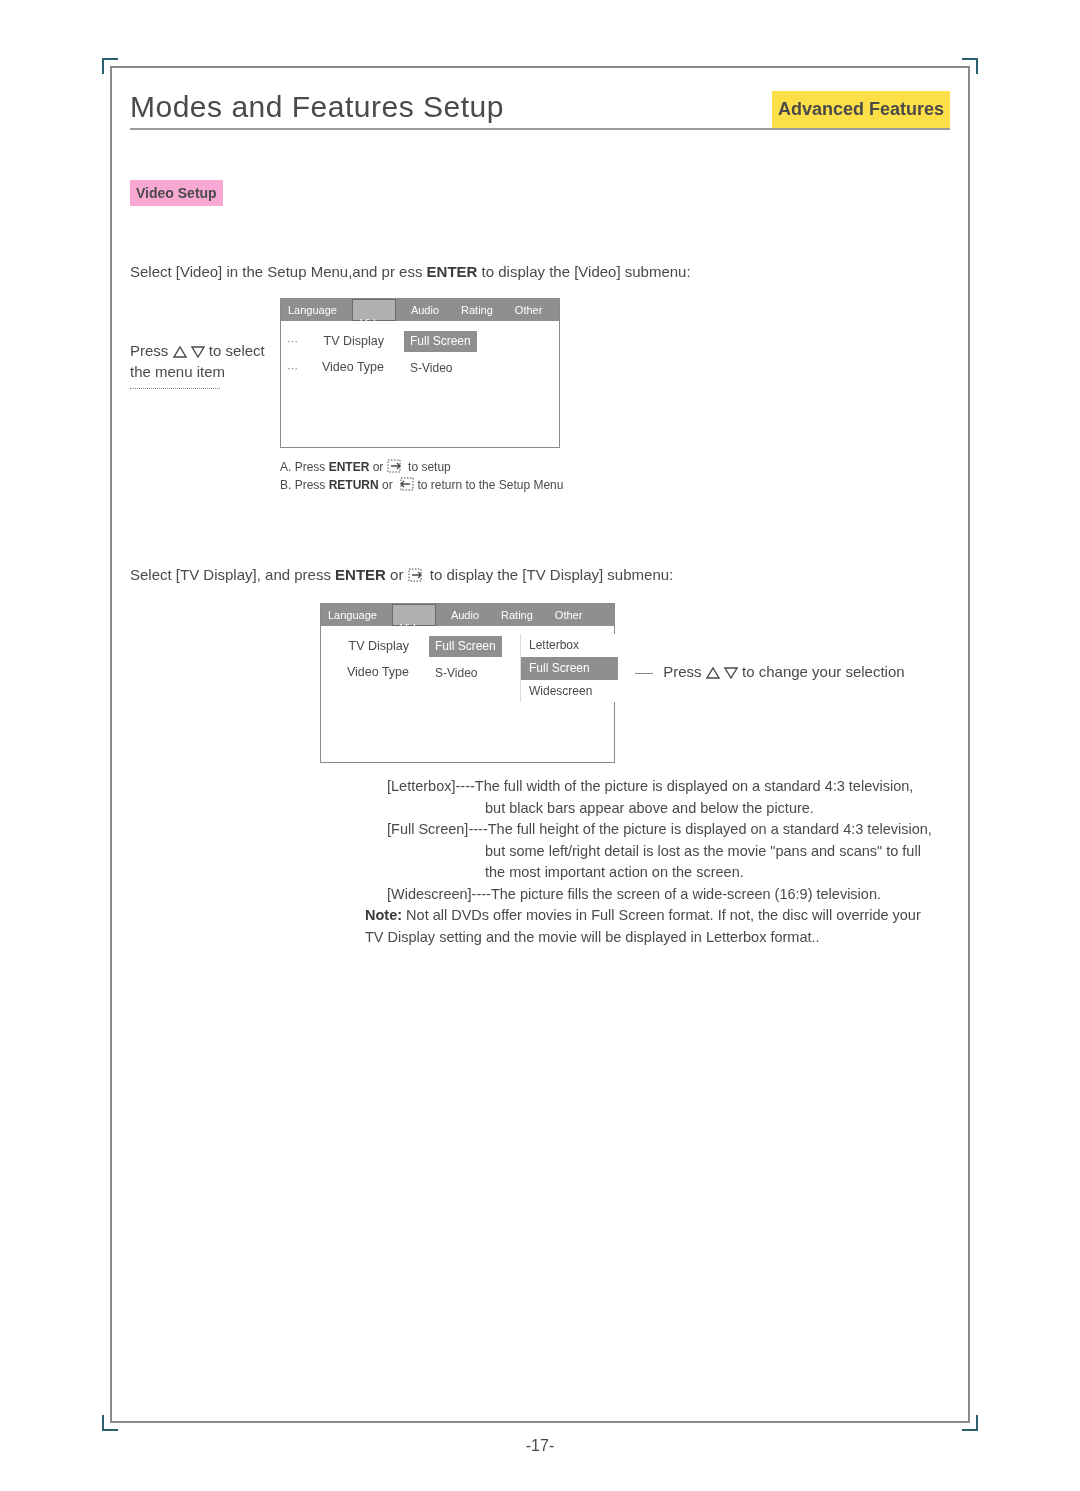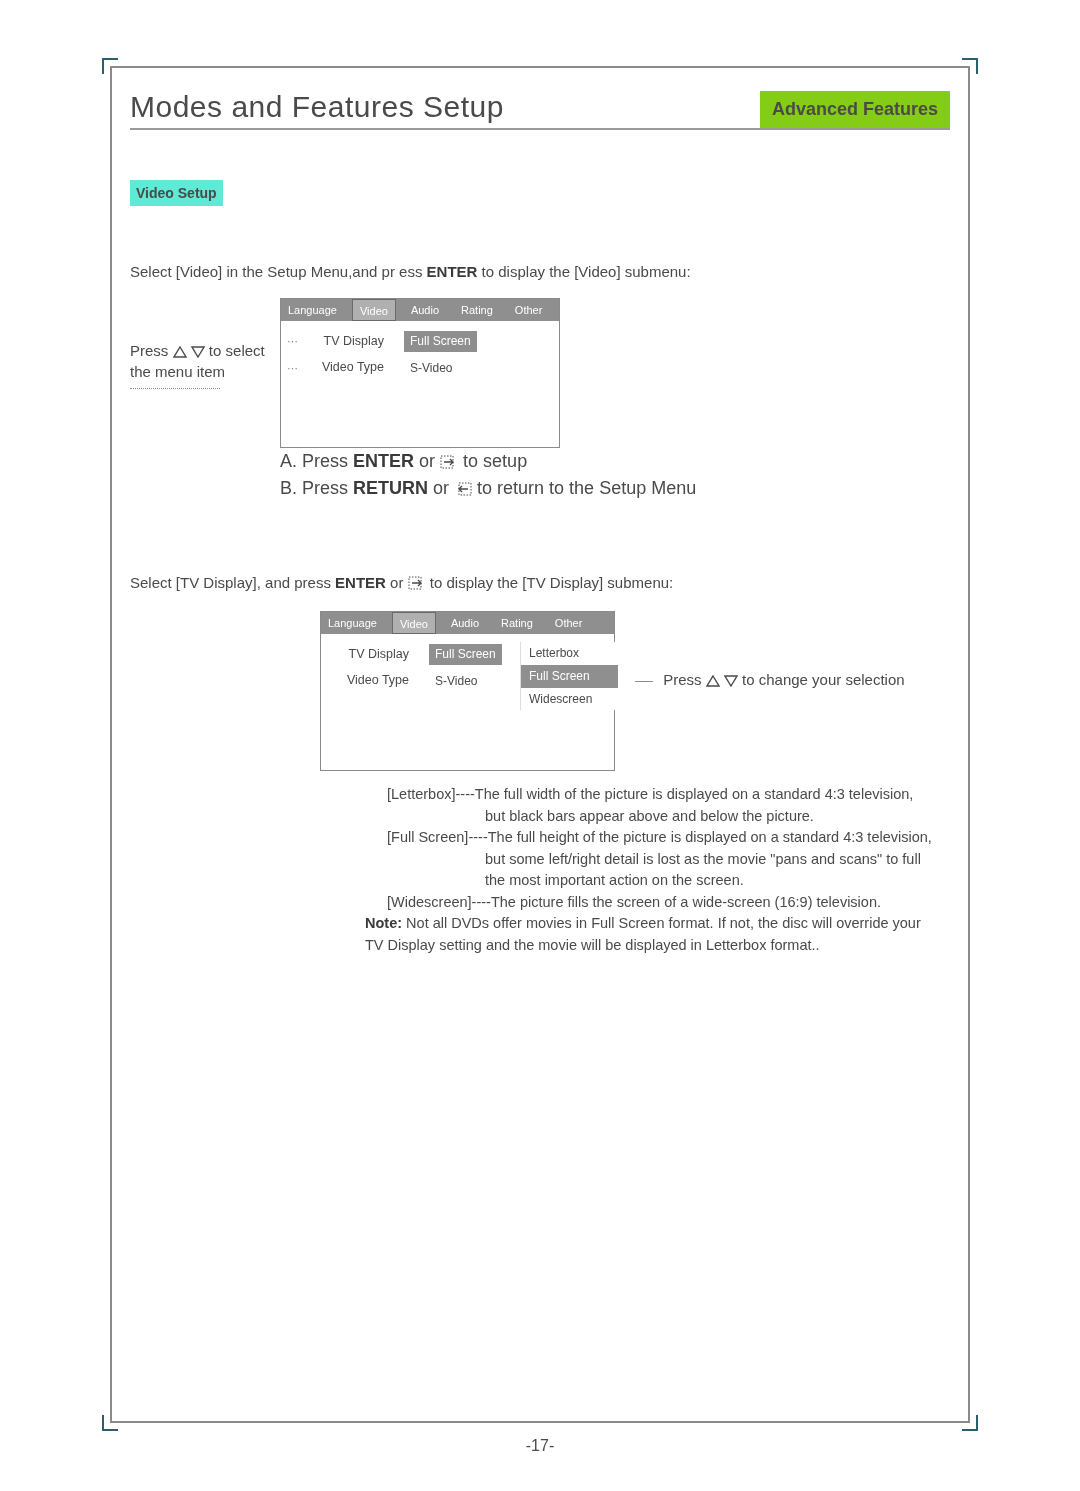--- a/index.html
+++ b/index.html
@@ -44,31 +44,31 @@
     justify-content: space-between;
     border-bottom: 2px solid #9a9a9a;
     padding-bottom: 4px;
   }
   .page-title {
     font-size: 30px;
     color: #4a4a4a;
     letter-spacing: 0.5px;
   }
   .breadcrumb-chip {
-    background: #84cc16;
+    background: #fde047;
     color: #4a4a4a;
     font-size: 18px;
     font-weight: bold;
-    padding: 8px 12px;
+    padding: 8px 6px;
     margin-bottom: -4px;
   }
 
   .section-chip {
     display: inline-block;
-    background: #5eead4;
+    background: #f9a8d4;
     color: #4a4a4a;
     font-weight: bold;
     font-size: 14px;
     padding: 5px 6px;
     margin-top: 50px;
   }
 
   .body {
     font-size: 15px;
     line-height: 1.4;
@@ -116,21 +116,21 @@
   .tab {
     color: #fff;
     font-size: 11px;
     padding: 4px 7px 0 7px;
     white-space: nowrap;
   }
   .tab.active {
     background: #b0b0b0;
     border: 1px solid #6a6a6a;
     box-sizing: border-box;
-    padding-top: 4px;
+    padding-top: 16px;
   }
   .menu-rows {
     padding: 10px 6px 6px 6px;
     font-size: 12.5px;
     color: #4a4a4a;
   }
   .menu-row {
     display: flex;
     align-items: center;
     margin-bottom: 6px;
@@ -142,21 +142,22 @@
     color: #fff;
     padding: 2px 6px;
     font-size: 12px;
   }
   .menu-val.plain {
     background: transparent;
     color: #4a4a4a;
   }
 
   .under-box {
-    font-size: 18px;
+    margin-top: 10px;
+    font-size: 12px;
     line-height: 1.5;
   }
 
   .icon-svg { vertical-align: -2px; }
 
   .second-area {
     margin-top: 70px;
   }
 
   .row2 {

